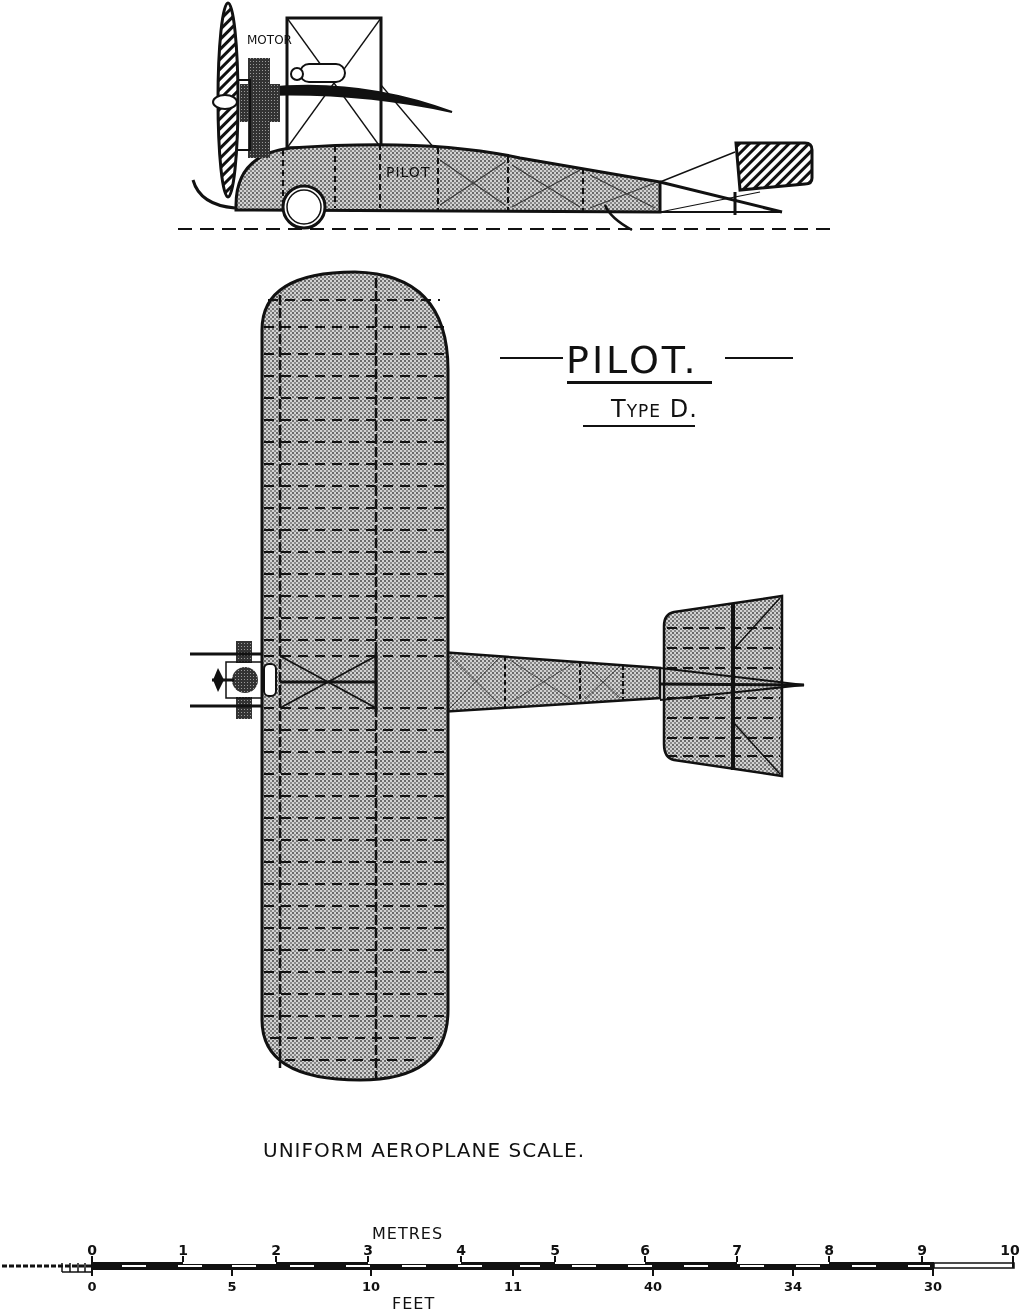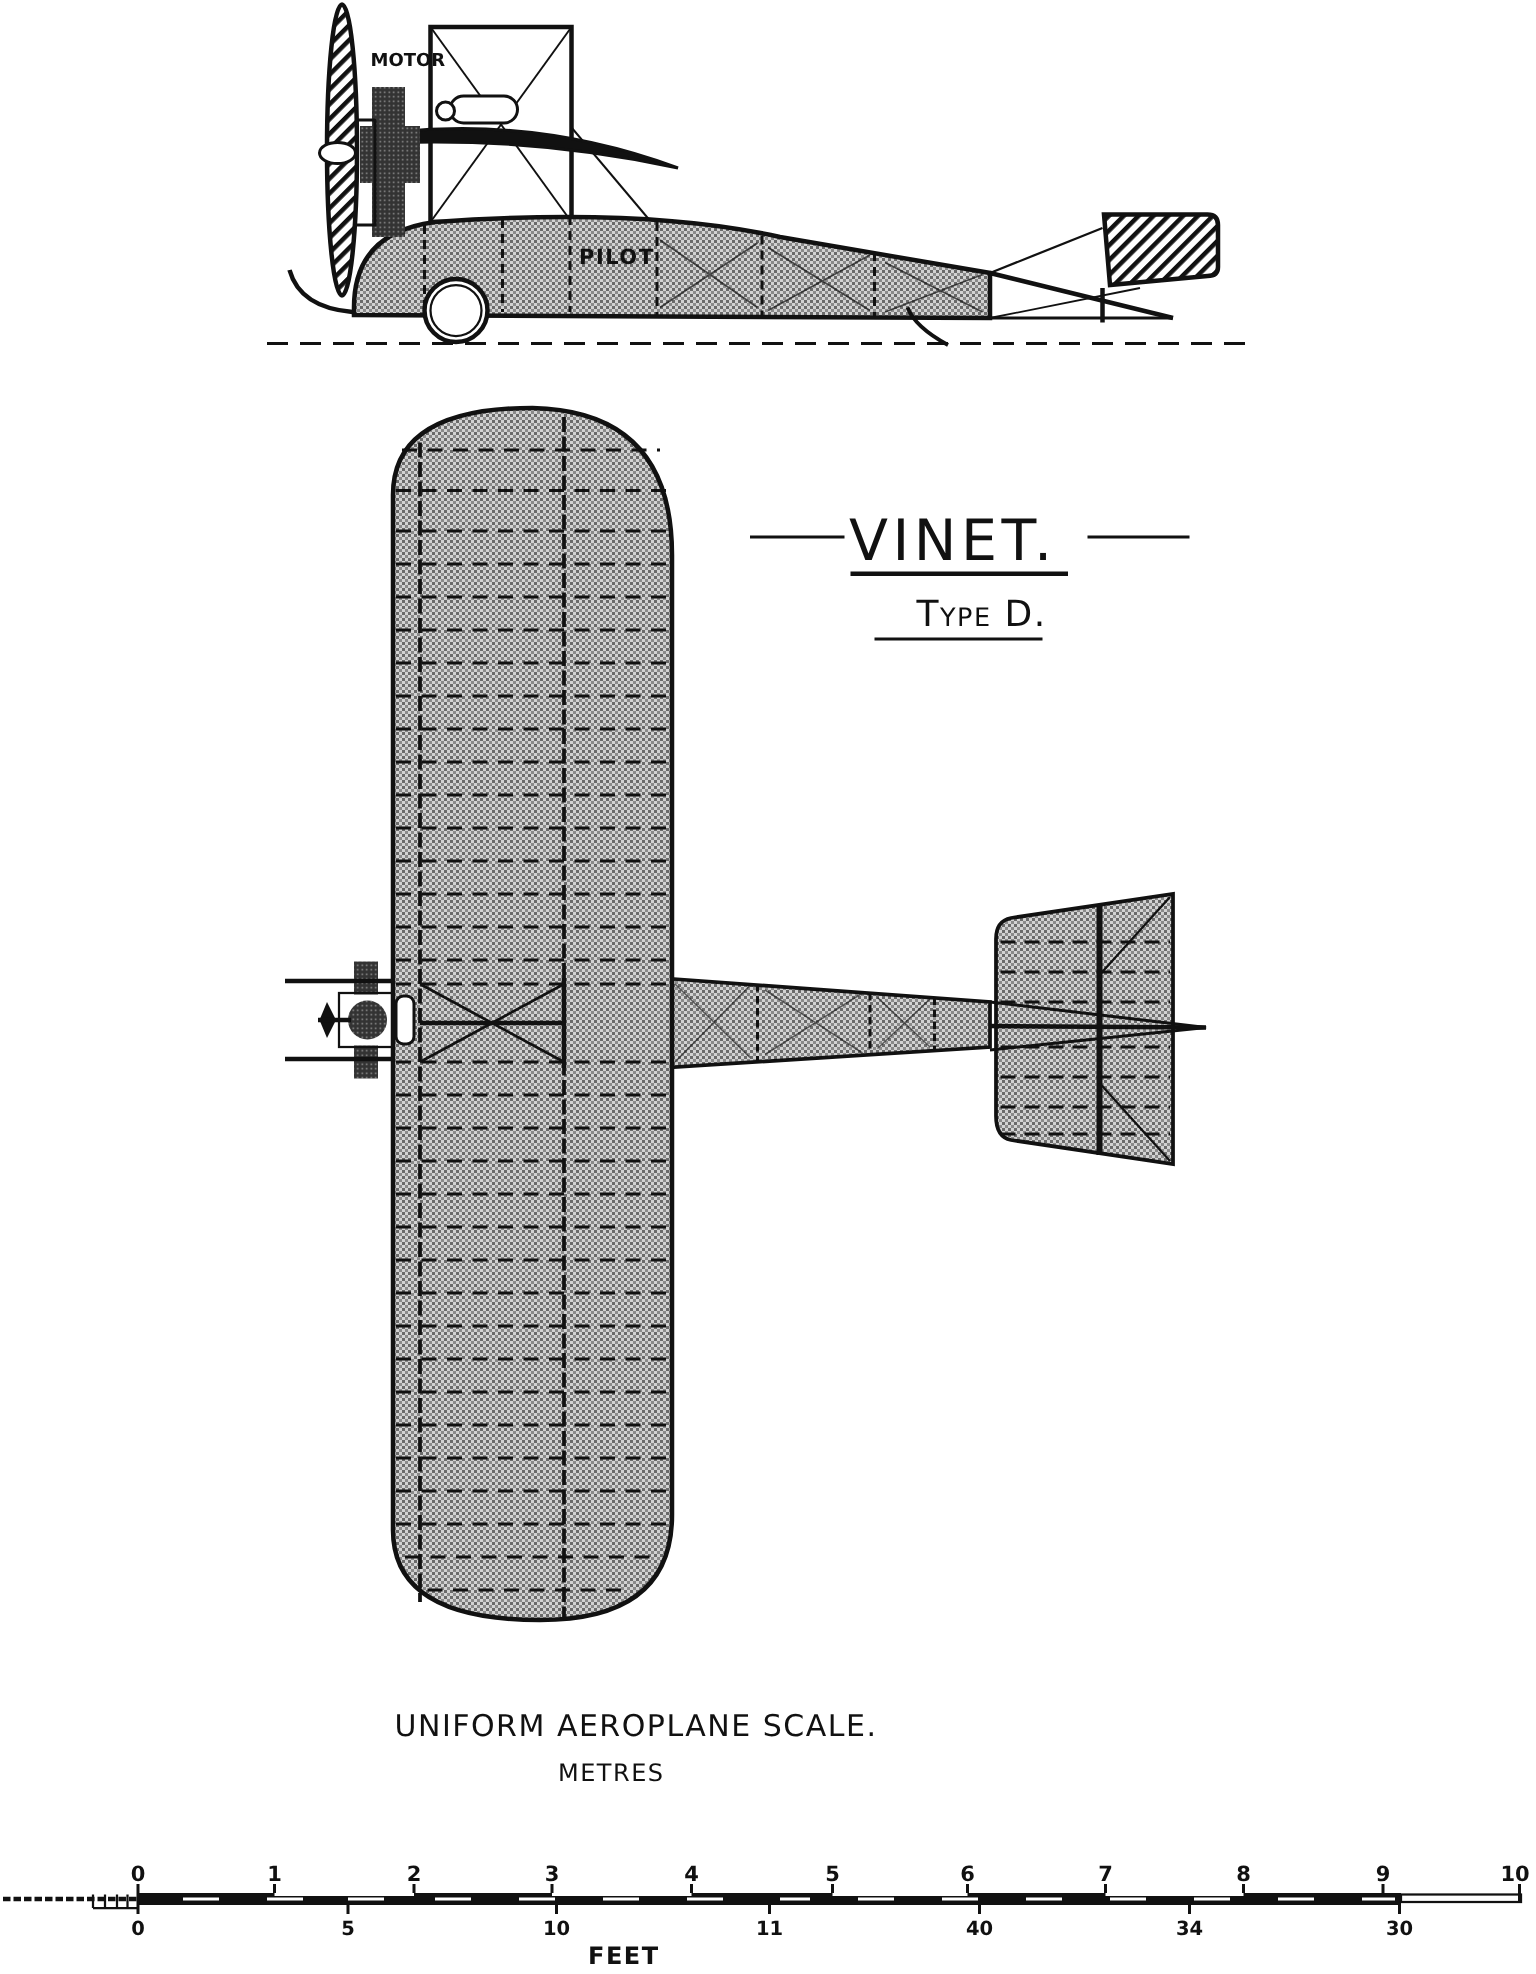--- a/index.html
+++ b/index.html
@@ -1,28 +1,28 @@
 <!DOCTYPE html>
 <html><head>
   <meta charset="utf-8">
   <style>
     html, body { margin: 0; padding: 0; background: #ffffff; }
     body { width: 1024px; height: 1316px; position: relative; overflow: hidden; font-family: "DejaVu Sans", sans-serif; color: #111; }
     svg { position: absolute; left: 0; top: 0; }
-    .lbl { position: absolute; font-family: "DejaVu Sans", sans-serif; font-weight: bold; color: #111; white-space: nowrap; }
+    .lbl { position: absolute; font-family: "DejaVu Sans", sans-serif; font-weight: normal; color: #111; white-space: nowrap; }
     .title-main { position: absolute; left: 566px; top: 338px; font-size: 38px; font-weight: normal; letter-spacing: 3px; font-family: "DejaVu Sans", sans-serif; }
     .title-main-ul { position: absolute; left: 567px; top: 381px; width: 145px; height: 3px; background: #111; }
     .title-rule-l { position: absolute; left: 500px; top: 357px; width: 63px; height: 2px; background: #111; }
     .title-rule-r { position: absolute; left: 725px; top: 357px; width: 68px; height: 2px; background: #111; }
     .title-sub { position: absolute; left: 583px; top: 395px; font-size: 24px; font-family: "DejaVu Sans", sans-serif; letter-spacing: 1px; font-variant: small-caps; margin-left: 28px; }
     .title-sub-ul { position: absolute; left: 583px; top: 425px; width: 112px; height: 2px; background: #111; }
     .motor-lbl { left: 247px; top: 33px; font-size: 12px; }
     .pilot-lbl { left: 386px; top: 128px; font-size: 14px; letter-spacing: 1px; margin-top: 36px; }
     .scale-title { left: 263px; top: 1138px; font-size: 20px; font-weight: normal; letter-spacing: 1px; }
-    .metres-lbl { left: 372px; top: 1172px; font-size: 16px; letter-spacing: 1px; font-weight: normal; }
+    .metres-lbl { left: 372px; top: 1224px; font-size: 16px; letter-spacing: 1px; font-weight: normal; }
     .feet-lbl { left: 392px; top: 1294px; font-size: 16px; letter-spacing: 1px; }
     .mtick { position: absolute; font-size: 14px; font-weight: bold; top: 1242px; transform: translateX(-50%); }
     .ftick { position: absolute; font-size: 13px; font-weight: bold; top: 1279px; transform: translateX(-50%); }
   </style>
 </head>
 <body>
 
 <svg width="1024" height="1316" viewBox="0 0 1024 1316">
   <defs>
     <pattern id="dots" width="4" height="4" patternUnits="userSpaceOnUse">
@@ -239,21 +239,21 @@
       <line x1="371" y1="1270" x2="371" y2="1276"></line>
       <line x1="513" y1="1270" x2="513" y2="1276"></line>
       <line x1="653" y1="1270" x2="653" y2="1276"></line>
       <line x1="793" y1="1270" x2="793" y2="1276"></line>
       <line x1="933" y1="1270" x2="933" y2="1276"></line>
     </g>
   </g>
 </svg>
 
 <div class="title-rule-l"></div>
-<div class="title-main">VINET.</div>
+<div class="title-main">PILOT.</div>
 <div class="title-rule-r"></div>
 <div class="title-main-ul"></div>
 <div class="title-sub">Type D.</div>
 <div class="title-sub-ul"></div>
 
 <div class="lbl motor-lbl">MOTOR</div>
 <div class="lbl pilot-lbl">PILOT</div>
 
 <div class="lbl scale-title">UNIFORM AEROPLANE SCALE.</div>
 <div class="lbl metres-lbl">METRES</div>

